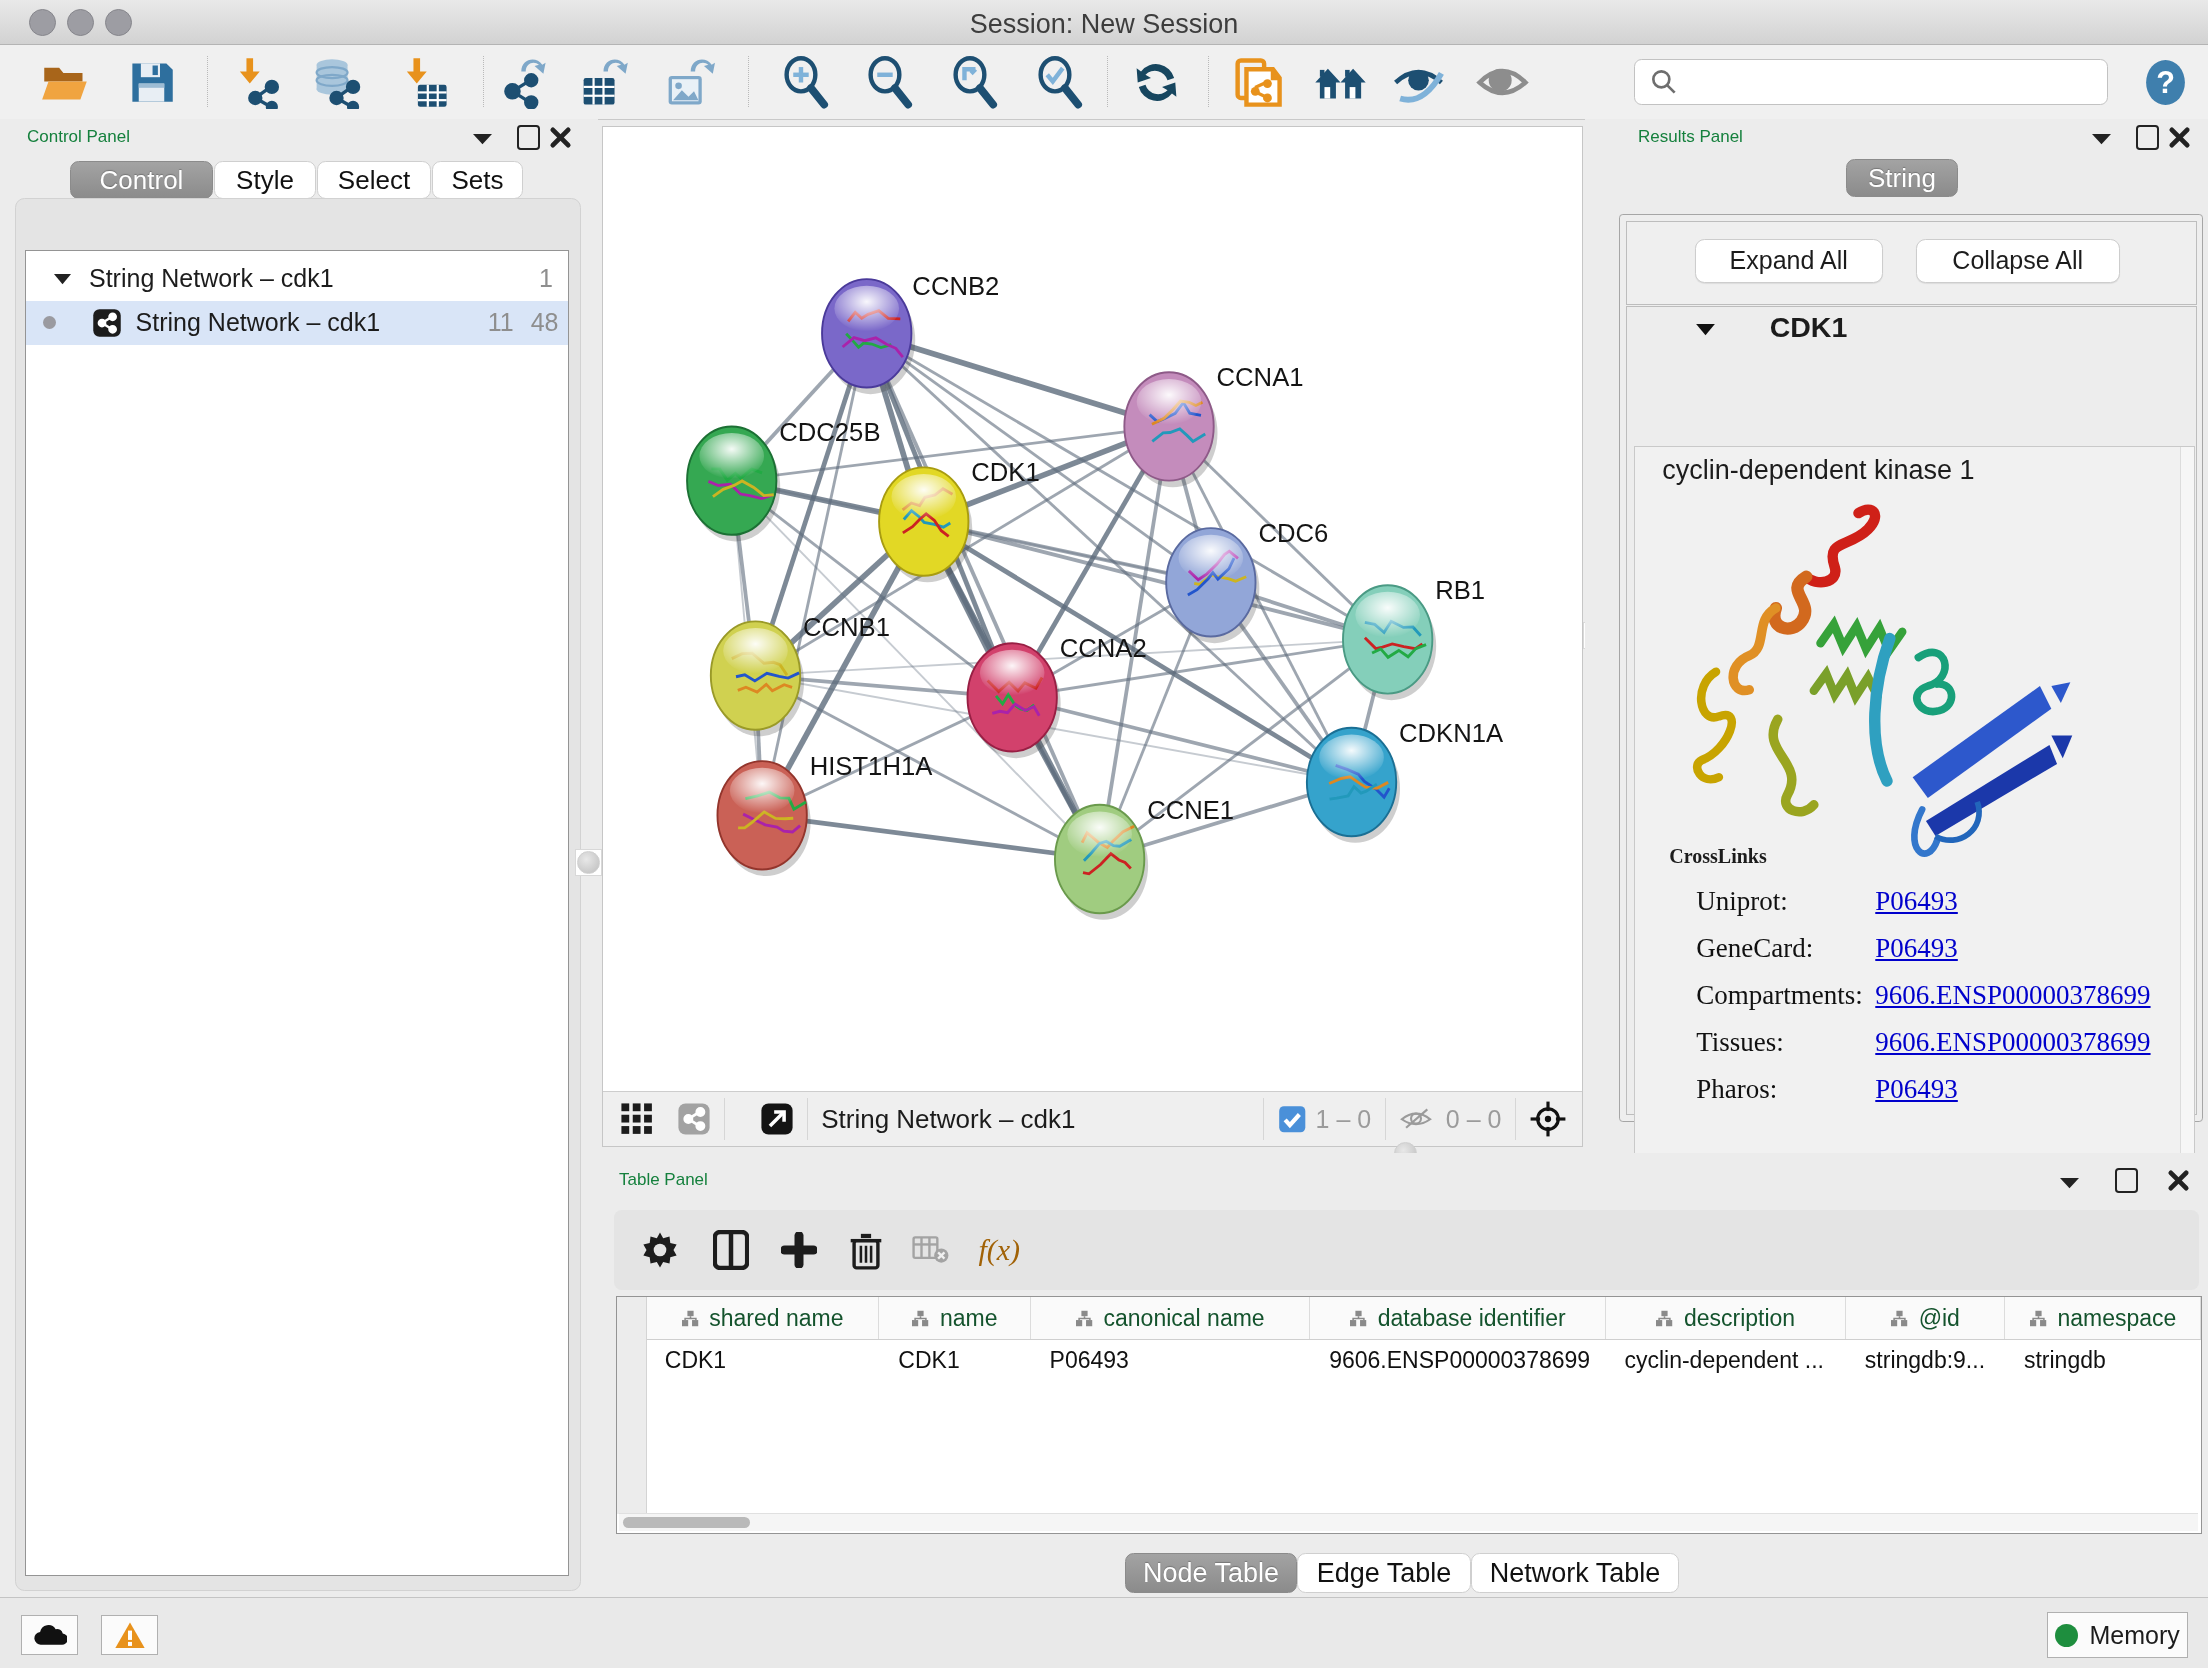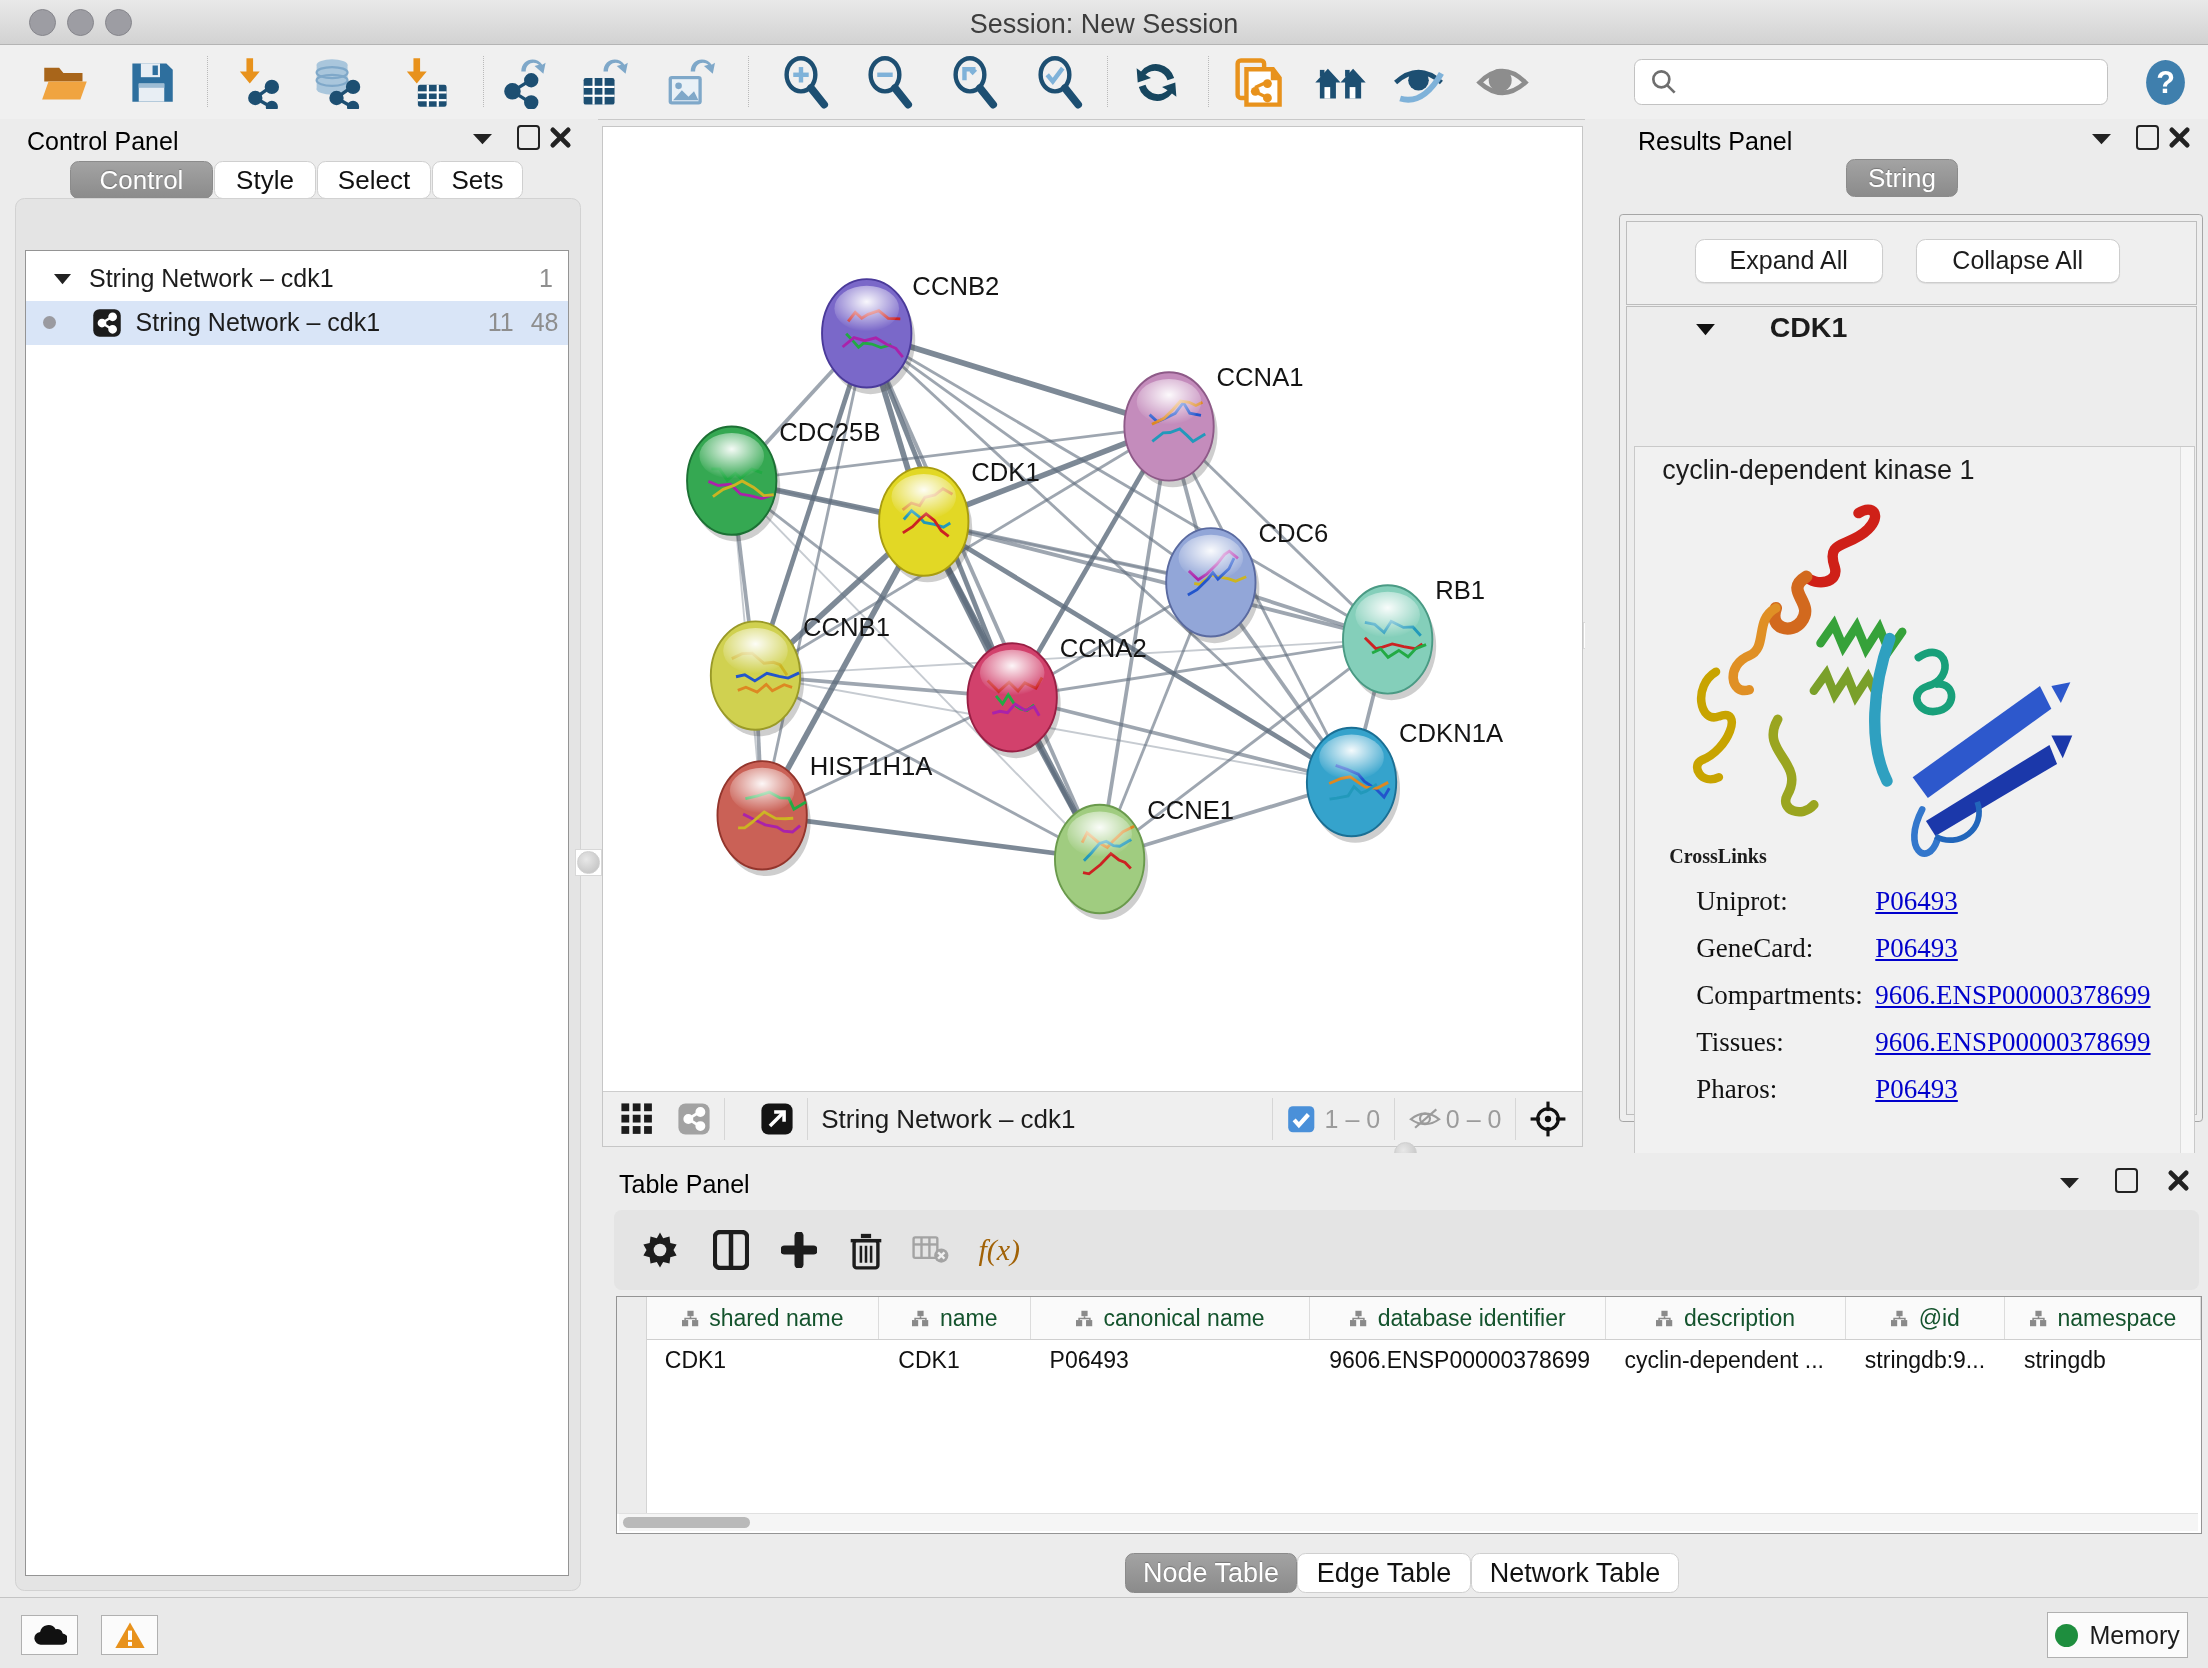--- a/index.html
+++ b/index.html
@@ -14,21 +14,21 @@
     background:linear-gradient(#e9e9e9,#d2d2d2);border-bottom:1px solid #b4b4b4;}
   .traffic{width:25px;height:25px;border-radius:50%;background:#9d9da3;border:1px solid #86868c;top:8.6px;}
   #title-text{width:100%;text-align:center;top:8.6px;font-size:27px;color:#3d3d3d;}
   
   #toolbar{left:0;top:45px;width:2208px;height:74px;background:#f0f0f0;border-bottom:1px solid #c9c9c9;}
   .tb-icon{top:9.5px;width:55px;height:55px;display:flex;align-items:center;justify-content:center;cursor:default;}
   .tb-sep{top:11.4px;width:0;height:51px;border-left:1.9px dotted #b9b9b9;}
   #search-box{left:1634px;top:14.3px;width:472px;height:44px;background:#fff;border:1px solid #c2c2c2;border-radius:7.6px;display:flex;align-items:center;}
   #search-box input{border:none;outline:none;font-size:25px;flex:1;background:transparent;font-family:"Liberation Sans",sans-serif;}
   
-  .panel-title{font-size:25px;color:#000000;}
+  .panel-title{font-size:17px;color:#15803d;}
   .win-ctl{width:28.5px;height:28.5px;display:flex;align-items:center;justify-content:center;}
   .tab{height:38px;border-radius:8.6px 8.6px 8.6px 8.6px;display:flex;align-items:center;justify-content:center;
        font-size:26px;background:#fff;border:1px solid #cfcfcf;color:#111;box-sizing:border-box;}
   .tab.active{background:linear-gradient(#a3a3a3,#8b8b8b);color:#fff;border:1px solid #8b8b8b;text-shadow:0 -1px 1px rgba(0,0,0,.25);}
   
   #control-panel{left:0;top:119px;width:598px;height:1477px;background:#ececec;}
   #cp-inner{left:15px;top:79px;width:564px;height:1391px;background:#e4e4e4;border:1px solid #d2d2d2;border-radius:9.5px;}
   #cp-listbox{left:25px;top:131px;width:544px;height:1326px;background:#fff;border:1.9px solid #949494;box-sizing:border-box;}
   .tree-row{height:44px;display:flex;align-items:center;font-size:25px;}
   .tree-row .cnt{color:#8e8e8e;}
@@ -540,21 +540,21 @@
         <rect x="2" y="2" width="44" height="44" rx="8" fill="#4a90d9"></rect>
         <path d="M12 25 l8 9 16-18" stroke="#fff" stroke-width="7" fill="none"></path>
       </svg>
     <span class="gray-counts" style="margin-left:9.5px">1 – 0</span>
     <div class="nt-sep"></div>
     <svg width="34" height="28.5" viewBox="0 0 48 40">
         <path d="M4 20 Q24 4 44 20 Q24 34 4 20z" fill="none" stroke="#9b9b9b" stroke-width="3"></path>
         <circle cx="24" cy="19" r="7" fill="none" stroke="#9b9b9b" stroke-width="3"></circle>
         <line x1="10" y1="32" x2="40" y2="6" stroke="#9b9b9b" stroke-width="3"></line>
       </svg>
-    <span class="gray-counts" style="margin-left:4px">0 – 0</span>
+    <span class="gray-counts" style="margin-left:13px">0 – 0</span>
     <div class="nt-sep"></div>
     <svg width="38" height="38" viewBox="0 0 48 48" style="margin-right:15px">
         <circle cx="24" cy="24" r="13" fill="none" stroke="#111" stroke-width="4"></circle>
         <g stroke="#111" stroke-width="4">
           <line x1="24" y1="2" x2="24" y2="14"></line>
           <line x1="24" y1="34" x2="24" y2="46"></line>
           <line x1="2" y1="24" x2="14" y2="24"></line>
           <line x1="34" y1="24" x2="46" y2="24"></line>
         </g>
         <circle cx="24" cy="24" r="4" fill="#111"></circle>

